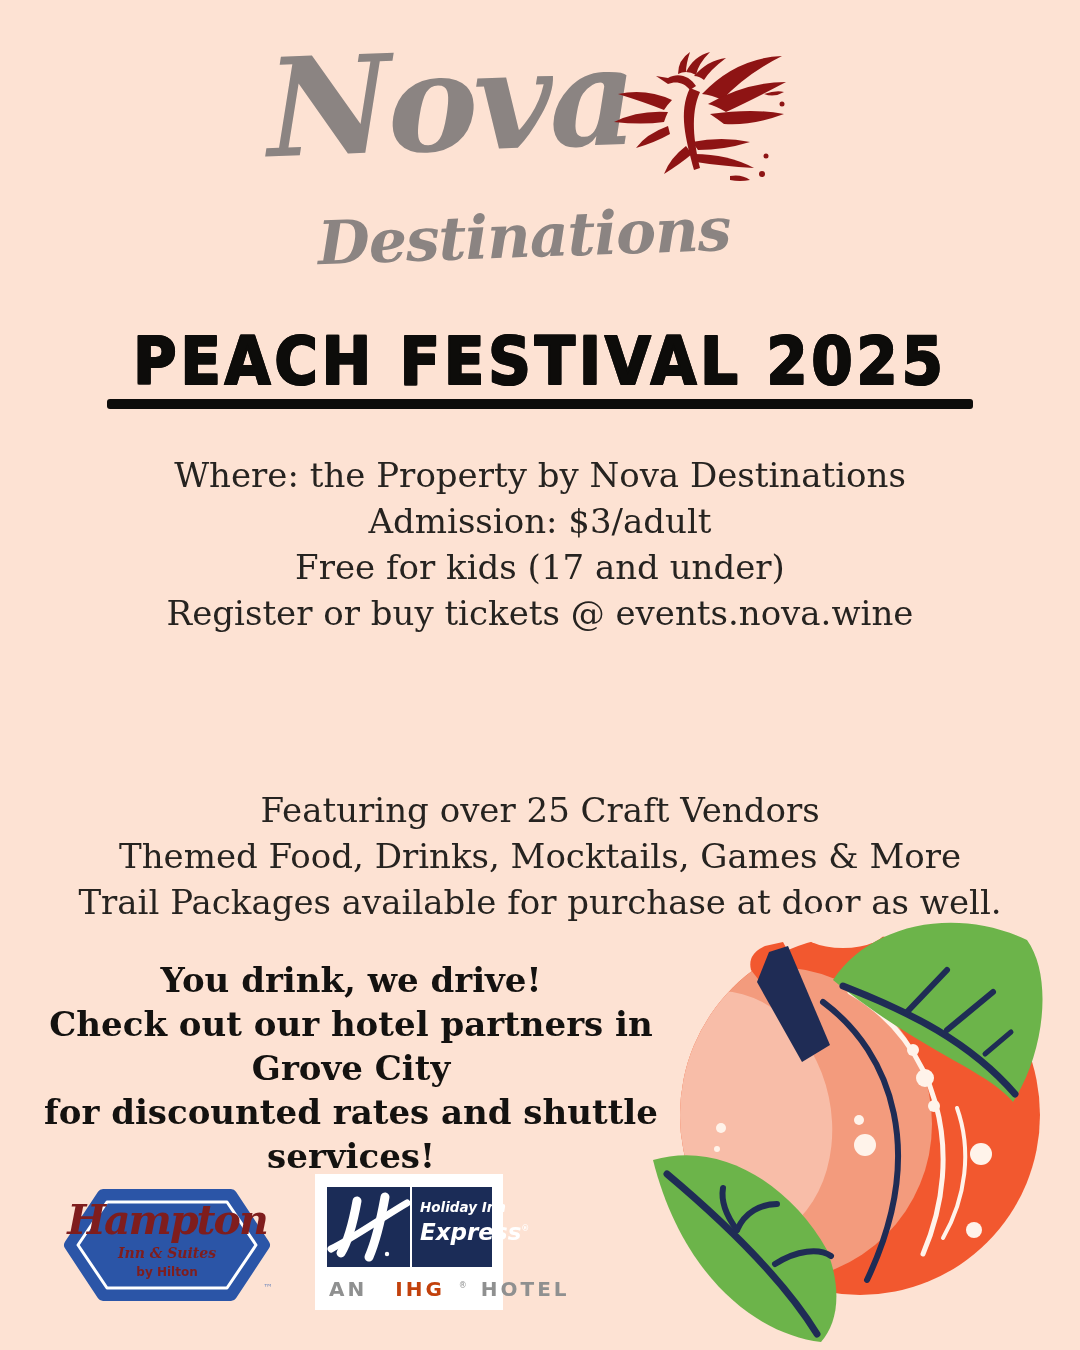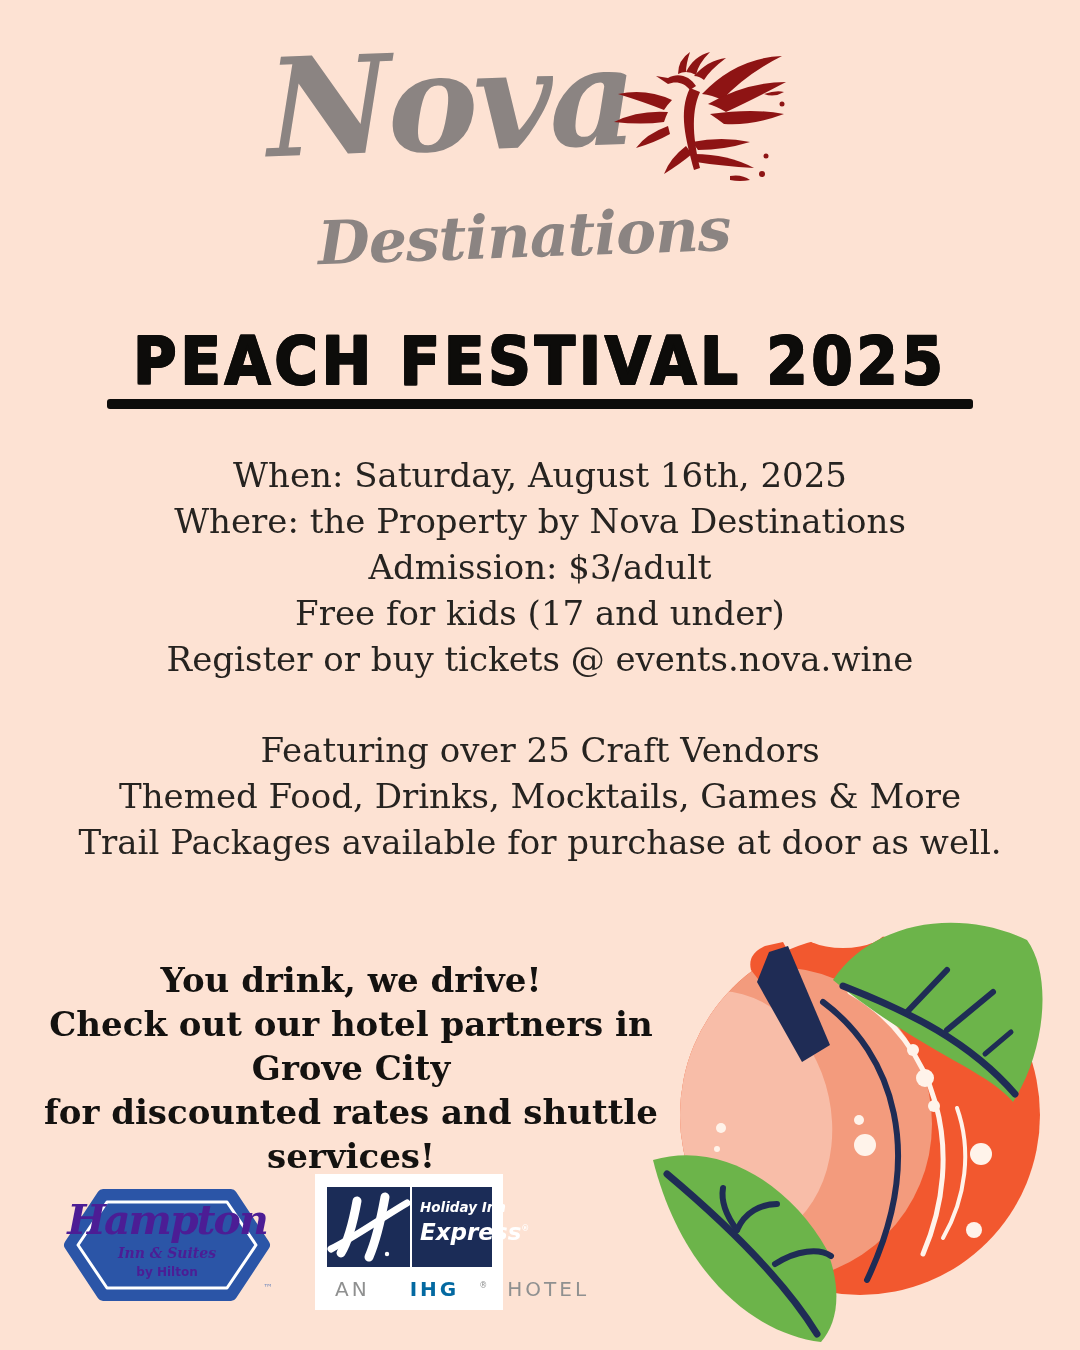--- a/index.html
+++ b/index.html
@@ -23,50 +23,50 @@
          letter-spacing:4px;color:#0d0c0a;transform:scaleY(1.12);transform-origin:center top;
          -webkit-text-stroke:2px #0d0c0a;
          text-shadow:1px 0 #0d0c0a,-1px 0 #0d0c0a,0 1px #0d0c0a,0 -1px #0d0c0a;}
   .title-underline{position:absolute;top:399px;left:107px;width:866px;height:10px;
          background:#0d0c0a;border-radius:3px;}
 
   
   .infoblock{position:absolute;left:0;width:1080px;text-align:center;}
   .infoblock p{margin:0;font-size:34px;line-height:46px;color:#262320;font-weight:500;}
   .details{top:452px;}
-  .features{top:727px;text-align:center;}
+  .features{top:787px;text-align:center;}
 
   
   .shuttle{position:absolute;top:958px;left:0;width:630px;text-align:center;padding-left:36px;}
   .shuttle p{margin:0;font-weight:bold;font-size:34px;line-height:44px;color:#141210;}
 
   
   .hampton{position:absolute;left:62px;top:1184px;width:210px;height:122px;}
   .hampton svg{position:absolute;left:0;top:0;width:210px;height:122px;}
-  .hampton-text{position:absolute;left:0;top:0;width:210px;height:122px;text-align:center;color:#4c1d95;}
+  .hampton-text{position:absolute;left:0;top:0;width:210px;height:122px;text-align:center;color:#7f1d1d;}
   .h-name{margin-top:14px;font-style:italic;font-weight:700;font-size:41px;line-height:44px;letter-spacing:-2px;}
   .h-sub{font-style:italic;font-weight:700;font-size:14px;line-height:23px;letter-spacing:0;}
   .h-by{font-family:"DejaVu Sans",sans-serif;font-weight:700;font-size:12px;line-height:15px;}
   .h-tm{position:absolute;left:201px;top:98px;font-family:"DejaVu Sans",sans-serif;
         font-size:10px;color:#7d90bd;}
 
   
   .holiday{position:absolute;left:315px;top:1174px;width:188px;height:136px;background:#ffffff;}
   .hsq{position:absolute;top:13px;height:80px;background:#1b2c57;text-align:center;}
   .hsq-left{left:12px;width:83px;}
   .hsq-right{left:97px;width:80px;color:#fff;font-family:"DejaVu Sans",sans-serif;font-style:italic;}
   .hsq-left svg{position:absolute;left:0;top:0;width:83px;height:80px;}
   .hi1{margin:13px 0 0 8px;font-size:13.5px;font-weight:700;line-height:15px;white-space:nowrap;}
   .hi2{margin:1px 0 0 8px;font-size:23px;font-weight:700;line-height:25px;}
   .hi2 .reg{font-size:8px;vertical-align:9px;}
   .ihg{position:absolute;left:0;bottom:9px;width:100%;text-align:center;white-space:nowrap;
        font-family:"DejaVu Sans",sans-serif;color:#8f9090;font-size:20px;letter-spacing:3px;}
-  .ihg b{font-weight:700;color:#0369a1;}
+  .ihg b{font-weight:700;color:#c2410c;}
   .ihg .reg2{font-size:8px;vertical-align:8px;letter-spacing:0;}
-  .ihg .seg{margin:0 20px;}
+  .ihg .seg{margin:0 14px;font-weight:bold;}
 
   
   .peach{position:absolute;left:625px;top:912px;width:430px;height:438px;}
 </style>
 </head>
 <body>
 
 <div id="poster">
 
   <div class="nova">Nova</div>
@@ -94,21 +94,20 @@
       <path d="M 118 128 Q 130 126 138 132 Q 128 134 118 132 Z"></path>
     </g>
   </svg>
 
   <div class="dest">Destinations</div>
 
   <h1 class="title">PEACH FESTIVAL 2025</h1>
   <div class="title-underline"></div>
 
   <section class="infoblock details">
-    <p>When: Saturday, August 16th, 2025</p>
     <p>Where: the Property by Nova Destinations</p>
     <p>Admission: $3/adult</p>
     <p>Free for kids (17 and under)</p>
     <p>Register or buy tickets @ events.nova.wine</p>
   </section>
 
   <section class="infoblock features">
     <p>Featuring over 25 Craft Vendors</p>
     <p>Themed Food, Drinks, Mocktails, Games &amp; More</p>
     <p>Trail Packages available for purchase at door as well.</p>

